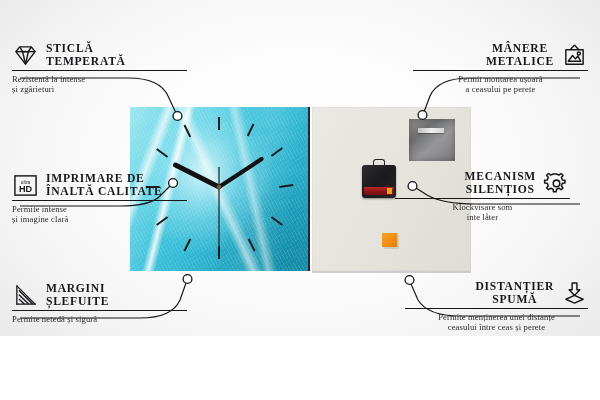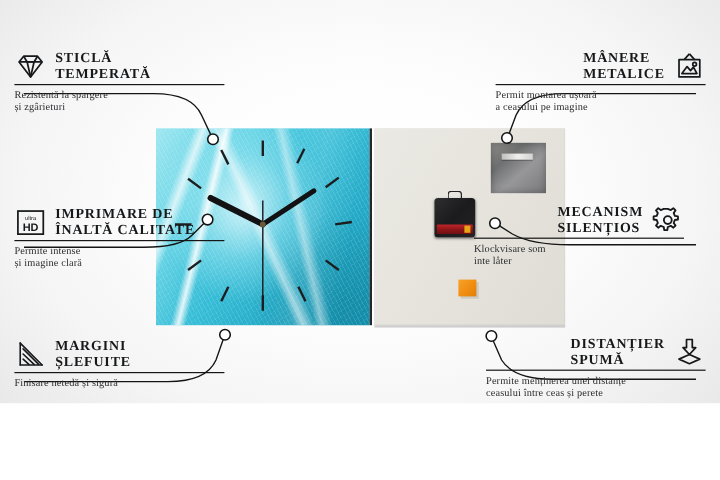--- a/index.html
+++ b/index.html
@@ -18,21 +18,21 @@
     overflow: hidden;
   }
 
   
   #wires { position: absolute; inset: 0; width: 600px; height: 400px; pointer-events: none; }
   #wires path { fill: none; stroke: #141414; stroke-width: 1.15; }
   #wires circle.node { fill: #ffffff; stroke: #141414; stroke-width: 1.3; }
 
   
   .feat { position: absolute; width: 175px; }
-  .feat.right { text-align: left; }
+  .feat.right { text-align: center; }
   .feat .head {
     display: flex; align-items: center; gap: 7px;
     margin-bottom: 2px;
   }
   .feat.right .head { flex-direction: row-reverse; }
   .feat .title {
     font-family: "Liberation Serif", serif;
     font-size: 11.6px;
     font-weight: bold;
     letter-spacing: 0.72px;
@@ -237,21 +237,21 @@
           <path d="M4 9 H24"></path>
               <path d="M8 4 L11 9 L14 22"></path>
               <path d="M20 4 L17 9 L14 22"></path>
               <path d="M11 9 H17"></path>
         </g>
           </svg>
       </span>
       <span class="title"><span>STICLĂ</span><br><span>TEMPERATĂ</span></span>
     </div>
     <hr class="rule">
-    <div class="desc"><span>Rezistentă la spargere</span><br><span>și zgârieturi</span></div>
+    <div class="desc"><span>Rezistentă la intense</span><br><span>și zgârieturi</span></div>
   </div>
 
   <div class="feat left" id="f-hd">
     <div class="head">
       <span class="ico">
         <svg viewBox="0 0 28 26">
           <rect x="3" y="3" width="22" height="20" fill="none" stroke="#17181a" stroke-width="1.5"></rect>
           <text x="14" y="11" font-family="Liberation Sans, sans-serif" font-size="5" text-anchor="middle" fill="#17181a">ultra</text>
           <text x="14" y="20" font-family="Liberation Sans, sans-serif" font-size="9.5" font-weight="bold" text-anchor="middle" fill="#17181a">HD</text>
         </svg>
@@ -272,40 +272,40 @@
           <line x1="5" y1="22" x2="24" y2="22"></line>
           <line x1="7.5" y1="8" x2="21" y2="21.5"></line>
           <line x1="7.5" y1="12.5" x2="17" y2="21.5"></line>
           <line x1="7.5" y1="17" x2="12.5" y2="21.5"></line>
         </g>
           </svg>
       </span>
       <span class="title"><span>MARGINI</span><br><span>ȘLEFUITE</span></span>
     </div>
     <hr class="rule">
-    <div class="desc"><span>Finisare netedă și sigură</span></div>
+    <div class="desc"><span>Permite netedă și sigură</span></div>
   </div>
 
   <div class="feat right" id="f-manere">
     <div class="head">
       <span class="ico">
         <svg viewBox="0 0 28 26">
             <g fill="none" stroke="#17181a" stroke-width="1.5" stroke-linejoin="round">
           <path d="M14 2 L9.5 7"></path>
               <path d="M14 2 L18.5 7"></path>
           <rect x="5" y="7" width="18" height="15"></rect>
           <path d="M7.5 19 L12 13 L15 16.5 L17.5 13.5 L20.5 19 Z"></path>
           <circle cx="18.5" cy="11" r="1.6"></circle>
         </g>
           </svg>
       </span>
       <span class="title"><span>MÂNERE</span><br><span>METALICE</span></span>
     </div>
     <hr class="rule">
-    <div class="desc"><span>Permit montarea ușoară</span><br><span>a ceasului pe imagine</span></div>
+    <div class="desc"><span>Permit montarea ușoară</span><br><span>a ceasului pe perete</span></div>
   </div>
 
   <div class="feat right" id="f-mecanism">
     <div class="head">
       <span class="ico">
         <svg viewBox="0 0 28 26">
             <g fill="none" stroke="#17181a" stroke-width="1.6" stroke-linejoin="round">
           <path d="M14 3.2 l2.6 1 l2.2-1.6 l1.9 1.9 l-1.6 2.2 l1 2.6 l2.7 .4 v2.7 l-2.7 .4 l-1 2.6 l1.6 2.2 l-1.9 1.9 l-2.2-1.6 l-2.6 1 l-.4 2.7 h-2.7 l-.4-2.7 l-2.6-1 l-2.2 1.6 l-1.9-1.9 l1.6-2.2 l-1-2.6 l-2.7-.4 v-2.7 l2.7-.4 l1-2.6 l-1.6-2.2 l1.9-1.9 l2.2 1.6 l2.6-1 Z"></path>
           <circle cx="14" cy="12.9" r="3.4"></circle>
         </g>

